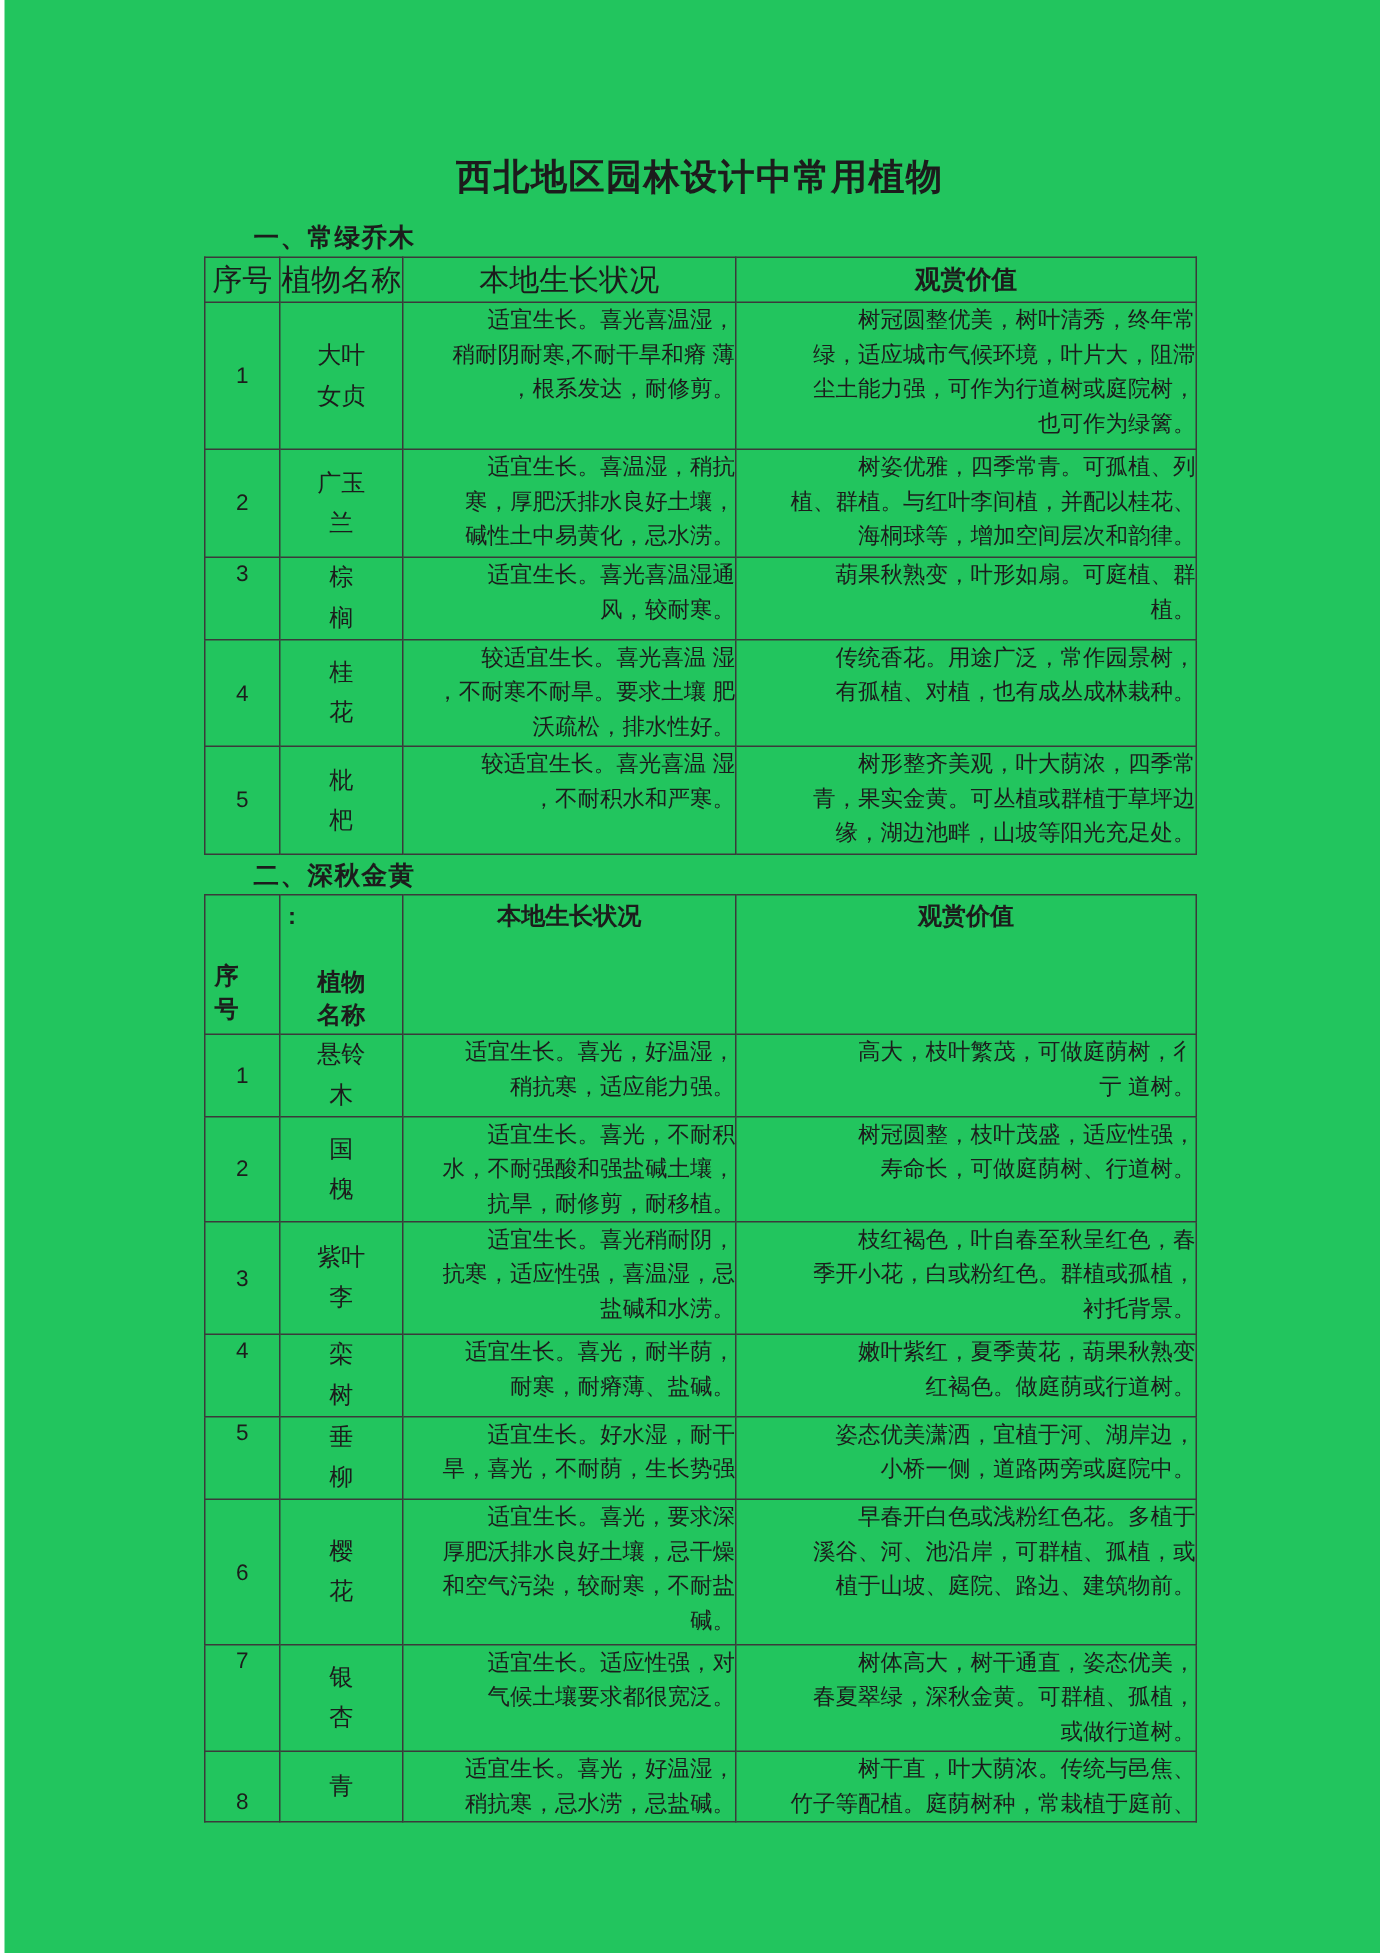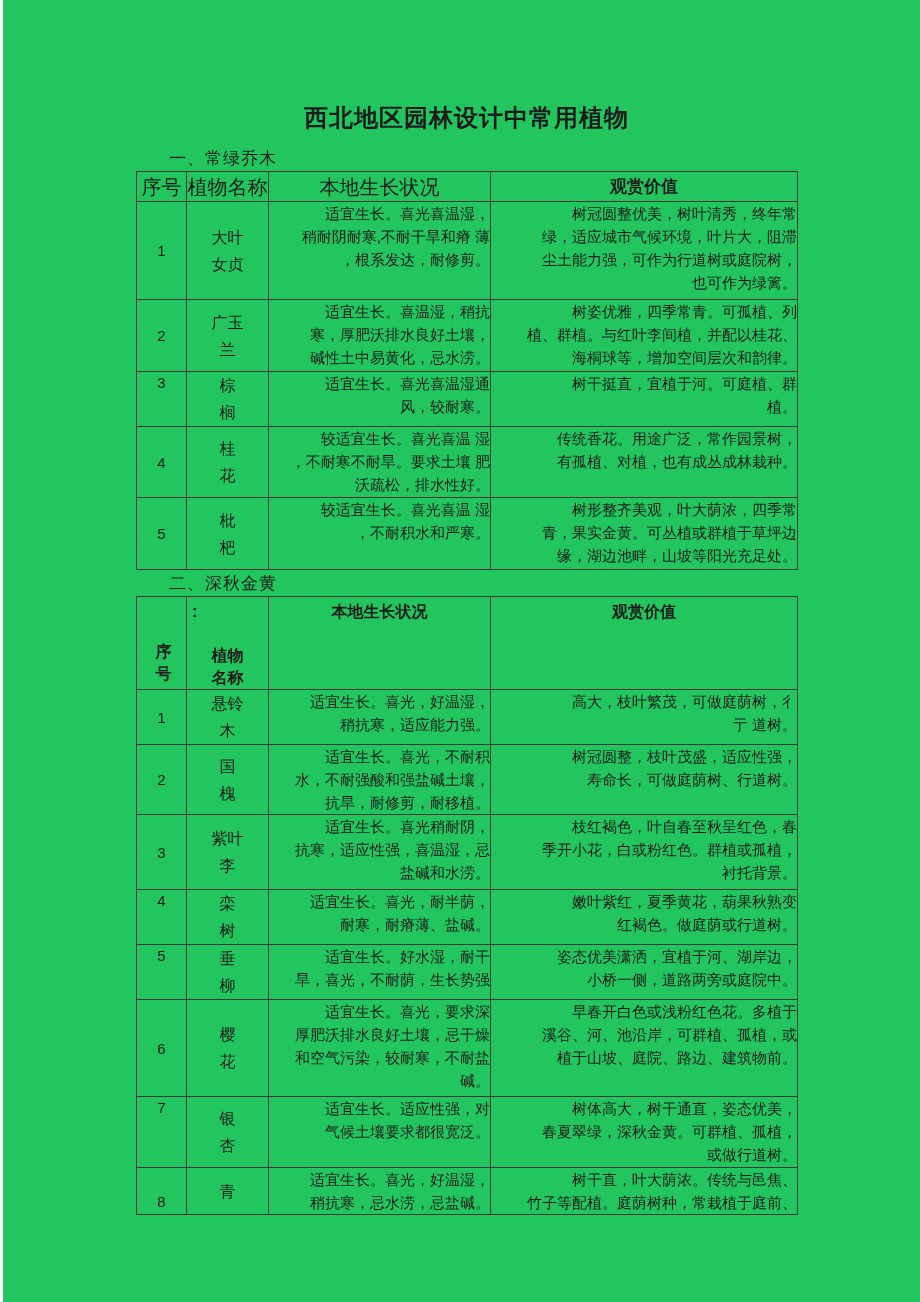--- a/index.html
+++ b/index.html
@@ -4,21 +4,21 @@
 <style>
   html,body{margin:0;padding:0;background:#ffffff;}
   body{width:920px;height:1302px;position:relative;font-family:"Liberation Sans",sans-serif;color:#1c1c1c;}
   .page{position:absolute;left:3px;top:0;width:920px;height:1302px;background:#22c55e;overflow:hidden;}
 
   .doc-title{
     position:absolute;left:133px;top:102px;width:661px;
     text-align:center;font-size:24px;font-weight:700;letter-spacing:1px;
   }
   .section-heading{
-    position:absolute;left:166px;font-size:17px;font-weight:400;letter-spacing:1px;
+    position:absolute;left:166px;font-size:17px;font-weight:700;letter-spacing:1px;
   }
   .sh1{top:147px;}
   .sh2{top:572px;}
 
   table.doc-table{
     position:absolute;left:133px;width:661px;
     border-collapse:collapse;table-layout:fixed;
     font-size:15px;
   }
   .t1{top:171px;}
@@ -48,21 +48,21 @@
     text-align:center;vertical-align:middle;white-space:normal;text-indent:0;
     font-family:"Liberation Serif",serif;font-weight:400;font-size:20px;line-height:18px;
     padding:0;
   }
   .t1 td.hdr.hdr-bold{font-family:"Liberation Sans",sans-serif;font-weight:700;font-size:17px;}
   
   .t2 td.hdr{
     vertical-align:top;text-align:center;white-space:pre-line;text-indent:0;
     font-weight:700;font-size:16px;line-height:22px;padding-top:4px;
   }
-  .t2 td.t2h-no{vertical-align:bottom;text-align:center;padding:0 0 4px 6px;letter-spacing:2px;}
+  .t2 td.t2h-no{vertical-align:bottom;text-align:left;padding:0 0 4px 6px;letter-spacing:2px;}
   .t2 td.t2h-name{position:relative;}
   .t2h-colon{position:absolute;left:5px;top:4px;font-weight:700;}
 </style>
 </head>
 <body>
 
 <div class="page">
 
   <div class="doc-title">西北地区园林设计中常用植物</div>
 
@@ -104,21 +104,21 @@
         <td class="c-value">树姿优雅，四季常青。可孤植、列
 植、群植。与红叶李间植，并配以桂花、
 海桐球等，增加空间层次和韵律。</td>
       </tr>
       <tr style="height:51px">
         <td class="c-no va-top">3</td>
         <td class="c-name">棕
 榈</td>
         <td class="c-growth">适宜生长。喜光喜温湿通
 风，较耐寒。</td>
-        <td class="c-value">树干挺直，宜植于河。可庭植、群
+        <td class="c-value">葫果秋熟变，叶形如扇。可庭植、群
 植。</td>
       </tr>
       <tr style="height:71px">
         <td class="c-no">4</td>
         <td class="c-name">桂
 花</td>
         <td class="c-growth">较适宜生长。喜光喜温 湿
 ，不耐寒不耐旱。要求土壤 肥
 沃疏松，排水性好。</td>
         <td class="c-value">传统香花。用途广泛，常作园景树，

